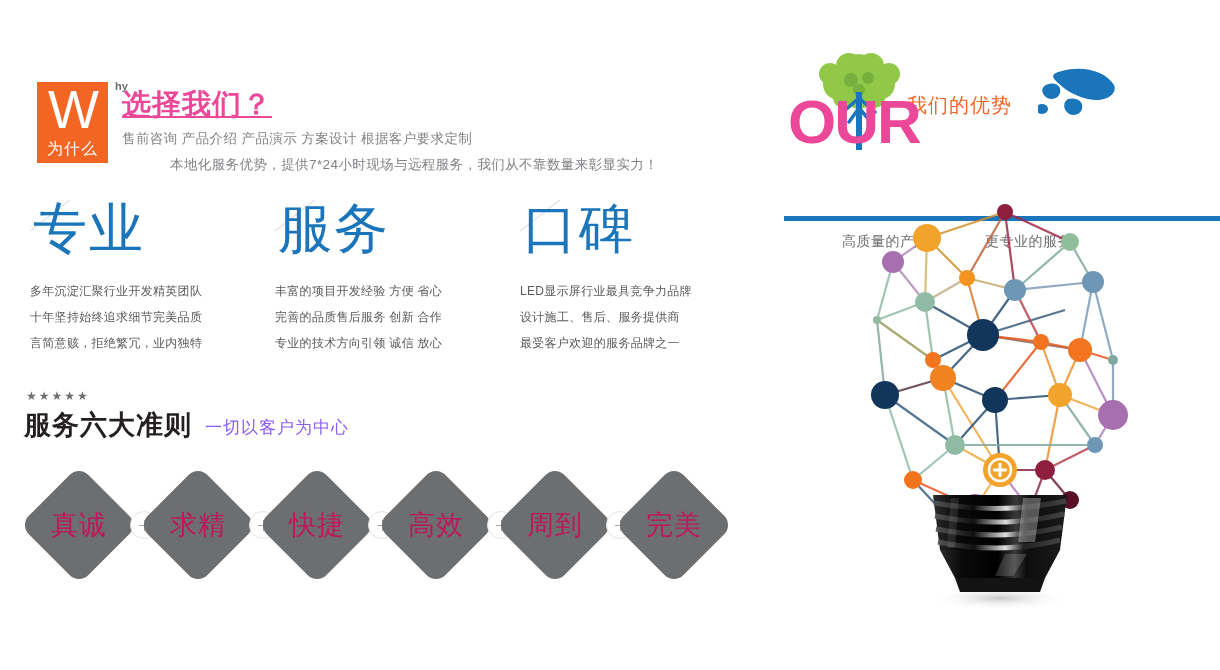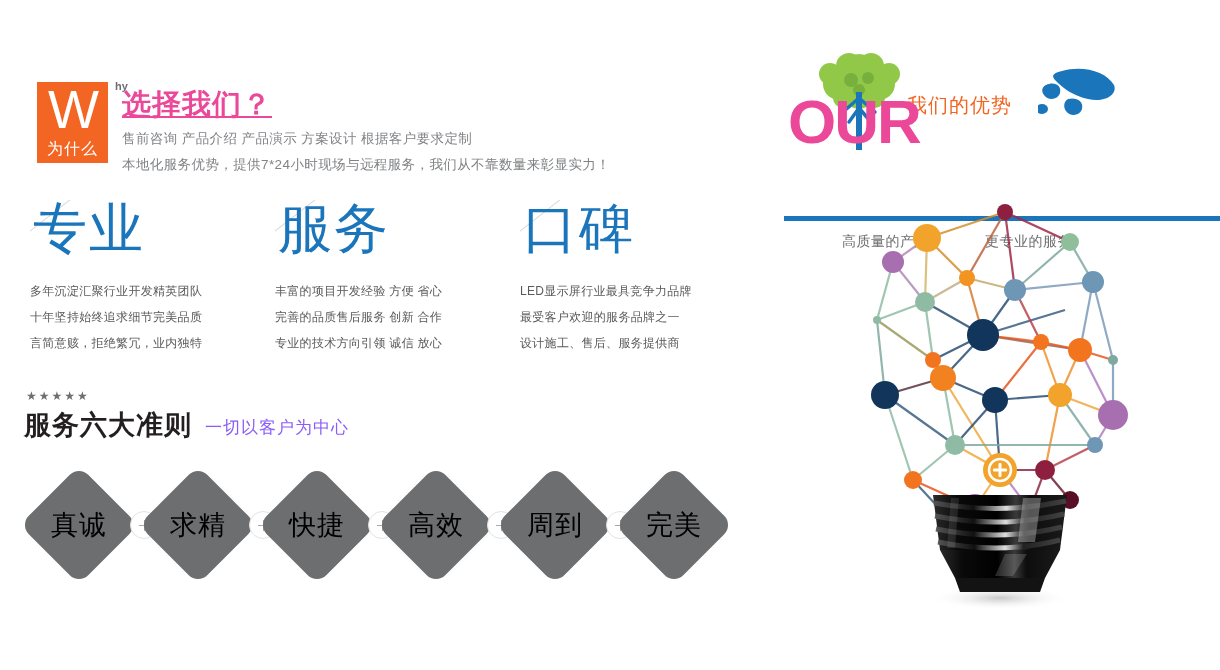--- a/index.html
+++ b/index.html
@@ -43,21 +43,21 @@
     position:absolute; left:85px; top:5px;
     font-size:29px; font-weight:bold; color:#ec4899;
     letter-spacing:1px; white-space:nowrap;text-decoration:underline;
   }
   .why-line {
     position:absolute; left:85px;
     font-size:13.5px; color:#808285; white-space:nowrap;
     letter-spacing:0.4px;
   }
   #why-line-1 { top:50px; }
-  #why-line-2 { top:76px; }
+  #why-line-2 { top:76px;margin-left:48px; }
 
   
   .col { position:absolute; top:200px; width:245px; }
   #col-0 { left:30px; }
   #col-1 { left:275px; }
   #col-2 { left:520px; }
   .col-head-wrap { position:relative; height:78px; }
   .col-head {
     position:absolute; left:3px; top:-4px;
     font-size:54px; line-height:64px; font-weight:400;
@@ -103,21 +103,21 @@
   .diamond-shape {
     position:absolute; left:17px; top:17px;
     width:84px; height:84px;
     background:#6D6E70;
     border-radius:13px;
     transform:rotate(45deg);
   }
   .diamond-label {
     position:absolute; left:0; top:0; width:118px; height:118px;
     display:flex; align-items:center; justify-content:center;
-    color:#000000; font-size:27px; letter-spacing:1px;
+    color:#be185d; font-size:27px; letter-spacing:1px;
     white-space:nowrap;
   }
   .plus-cell { position:absolute; top:45px; width:28px; height:28px; }
   .plus-circle {
     width:28px; height:28px; border-radius:50%;
     border:1px solid #e2e3e4; background:#ffffff;
     position:relative;
   }
   .plus-circle::before, .plus-circle::after {
     content:""; position:absolute; background:#a7a9ac;
@@ -205,22 +205,22 @@
     </div>
 
     <div class="col" id="col-2">
       <div class="col-head-wrap">
         <div class="col-slash">
             <i></i>
           </div>
         <div class="col-head">口碑</div>
       </div>
       <div class="col-line">LED显示屏行业最具竞争力品牌</div>
+      <div class="col-line">设计施工、售后、服务提供商</div>
       <div class="col-line">最受客户欢迎的服务品牌之一</div>
-      <div class="col-line">设计施工、售后、服务提供商</div>
     </div>
 
     <div id="stars">★★★★★</div>
     <div id="principles-title">服务六大准则</div>
     <div id="principles-sub">一切以客户为中心</div>
 
     <div id="diamonds">
 
       <div class="diamond-cell" style="left:0px;">
         <div class="diamond-shape"></div>

